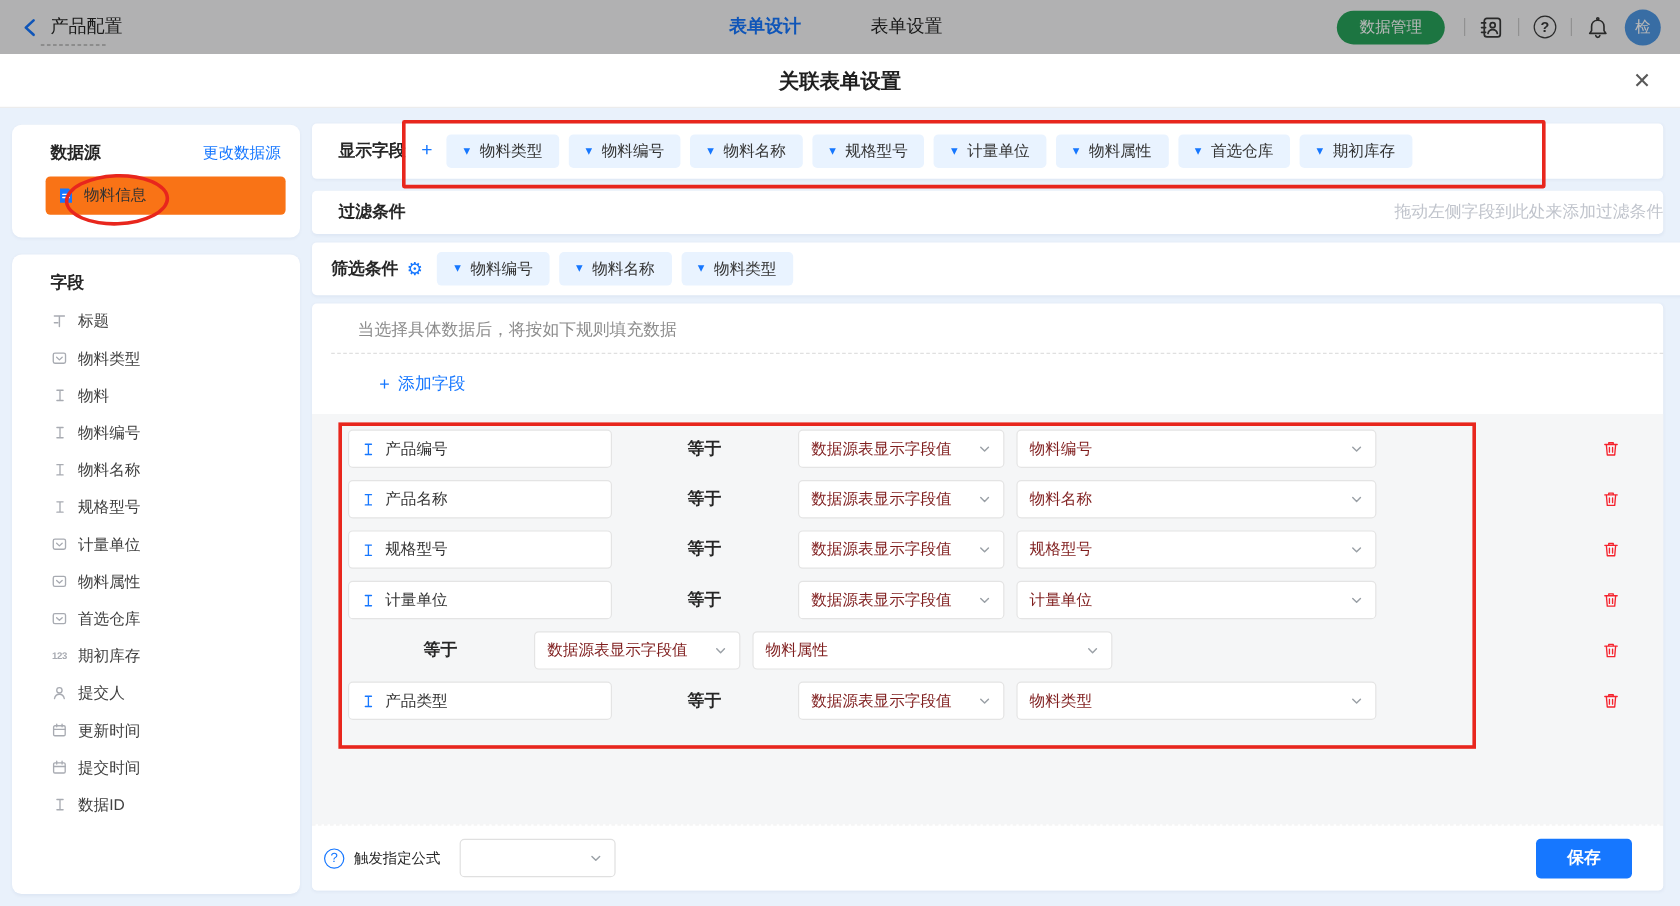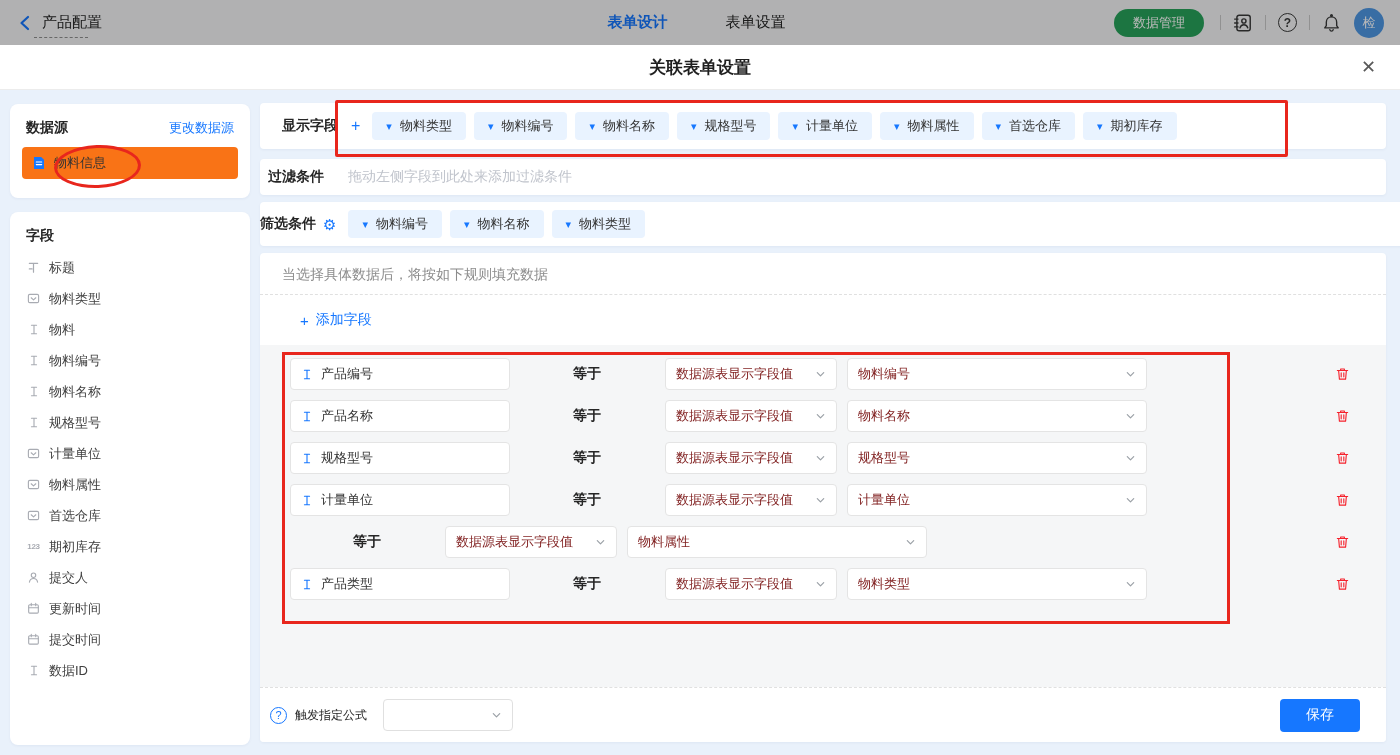--- a/index.html
+++ b/index.html
@@ -30,21 +30,21 @@
   .avatar { width:30px; height:30px; border-radius:50%; background:#4e97e4; color:#fff;
     font-size:13px; display:flex; align-items:center; justify-content:center; margin-left:13px; cursor:pointer; }
   
   .modal-head { position:absolute; top:45px; left:0; width:1400px; height:45px;
     background:#fff; border-bottom:1px solid #ececec; z-index:1; }
   .modal-title { position:absolute; left:0; right:0; text-align:center; line-height:45px;
     font-size:17px; font-weight:bold; color:#1f1f1f; }
   .close { position:absolute; right:24px; top:0; line-height:44px; font-size:18px; color:#595959; cursor:pointer; }
   
   .mbody { position:absolute; top:90px; left:0; width:1400px; height:665px; }
-  .card { position:absolute; background:#fff; border-radius:8px; box-shadow:0 1px 3px rgba(20,45,90,.05); }
+  .card { position:absolute; background:#fff; border-radius:8px; box-shadow:0 1px 3px rgba(20,45,90,.05);padding-left:16px; }
   
   #card-datasource { left:10px; top:14px; width:240px; height:94px; }
   .ds-head { display:flex; justify-content:space-between; align-items:center; padding:15px 16px 10px; }
   .ds-title { font-size:14px; font-weight:bold; }
   .ds-link { font-size:13px; color:#1677ff; cursor:pointer; }
   .ds-item { margin:0 12px; background:#f97316; border-radius:4px; height:32px;
     display:flex; align-items:center; padding:0 10px; font-size:13px; color:#333; cursor:pointer; }
   .ds-item .doc { display:flex; margin-right:8px; }
   #card-fields { left:10px; top:122px; width:240px; height:533px; }
   .f-title { font-size:14px; font-weight:bold; padding:15px 16px 7px; }
@@ -55,21 +55,21 @@
   
   .row-label { font-size:14px; font-weight:bold; color:#262626; flex:none; }
   .chips { display:flex; gap:8px; margin-left:12px; }
   .chip { height:28px; background:#e9f3ff; border-radius:4px; display:flex; align-items:center;
     padding:0 14px; font-size:13px; color:#333; cursor:pointer; }
   .chip .caret { color:#1677ff; font-size:11px; margin-right:8px; line-height:1; }
   #card-display { left:260px; top:13px; width:1126px; height:46px; border-radius:4px;
     display:flex; align-items:center; padding-left:22px; }
   .plus-mini { color:#1677ff; font-size:16px; margin-left:13px; cursor:pointer; }
   #card-filter { left:260px; top:69px; width:1126px; height:36px; border-radius:4px;
-    display:flex; align-items:center; padding-left:8px; }
+    display:flex; align-items:center; padding-left:22px;justify-content:space-between; }
   .placeholder { color:#c0c4cc; font-size:14px; margin-left:24px; }
   #card-screen { left:260px; top:112px; width:1186px; height:44px; border-radius:4px;
     display:flex; align-items:center; }
   .gear { color:#1677ff; font-size:15px; margin-left:7px; line-height:1; cursor:pointer; }
   
   #card-rules { left:260px; top:163px; width:1126px; height:489px; border-radius:4px; }
   .rules-hint { height:42px; line-height:42px; padding-left:22px; font-size:14px; color:#8c8c8c;
     border-bottom:1px dashed #e0e0e0; }
   .add-field { height:50px; display:flex; align-items:center; padding-left:40px;
     font-size:14px; color:#1677ff; cursor:pointer; }
@@ -90,21 +90,21 @@
   .trash { margin-left:auto; margin-right:36px; color:#f5222d; display:flex; cursor:pointer; }
   .rules-footer { position:absolute; left:0; top:434px; width:1126px; height:55px;
     border-top:1px dashed #e0e0e0; background:#fff; border-radius:0 0 4px 4px;
     display:flex; align-items:center; padding:0 26px 0 10px; }
   .hq { width:17px; height:17px; border:1.3px solid #1677ff; color:#1677ff; border-radius:50%;
     font-size:11px; display:flex; align-items:center; justify-content:center; margin-right:8px; flex:none; }
   .formula-label { font-size:12px; color:#262626; }
   .formula-select { width:130px; height:32px; margin-left:16px; border:1px solid #e0e0e0; border-radius:4px;
     background:#fff; display:flex; align-items:center; justify-content:flex-end; padding:0 10px; cursor:pointer; }
   .save-btn { margin-left:auto; height:33px; padding:0 26px; background:#1677ff; color:#fff;
-    font-size:14px; border:none; border-radius:4px; cursor:pointer; }
+    font-size:14px; border:none; border-radius:4px; cursor:pointer;font-weight:bold; }
   
   .anno { position:absolute; border:3px solid #e8261d; pointer-events:none; z-index:20; }
   #anno-rect1 { left:335px; top:10px; width:953px; height:57px; border-radius:2px; }
   #anno-rect2 { left:282px; top:262px; width:948px; height:272px; }
   #anno-ellipse { left:54px; top:55px; width:87px; height:43px; border-radius:50%; transform:rotate(-2deg); }
 </style>
 </head>
 <body>
 
 <div class="topbar">

